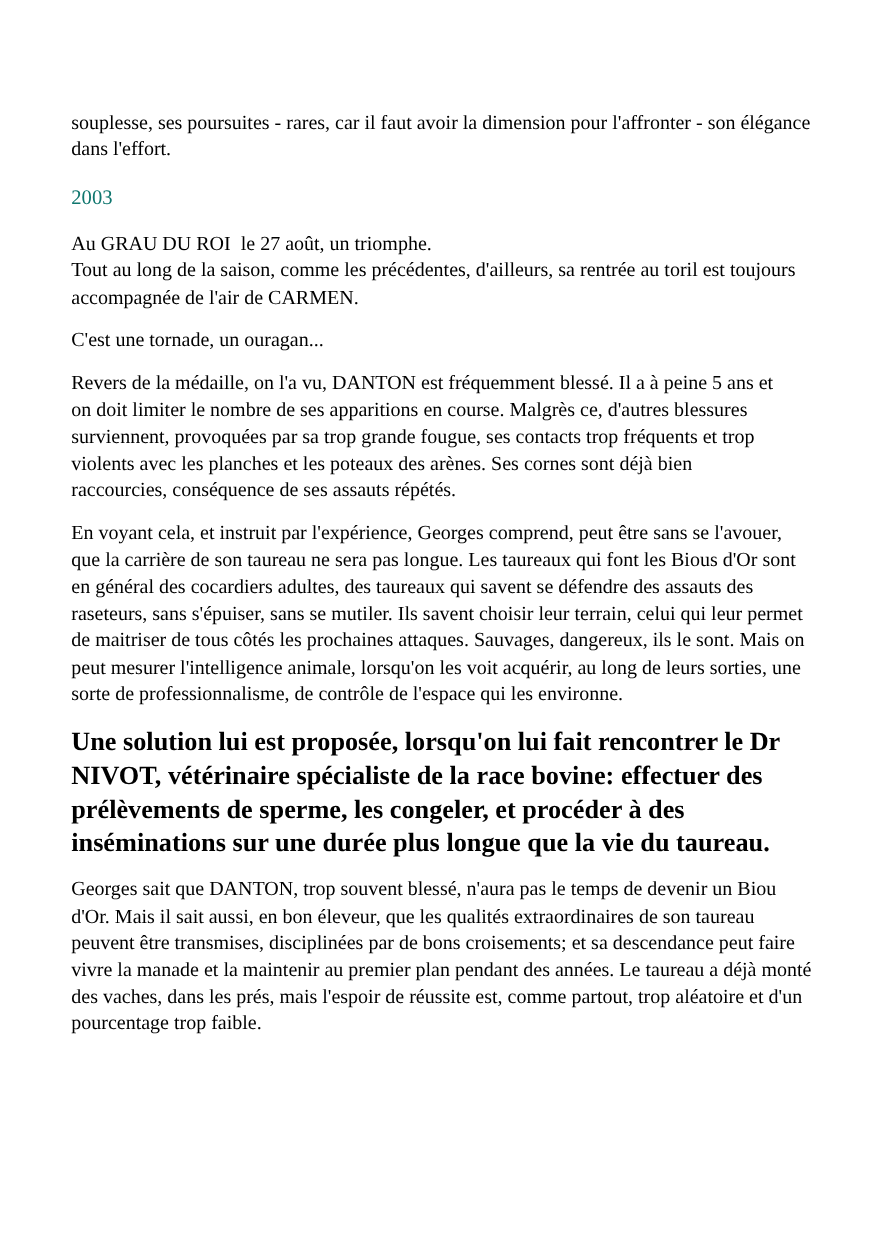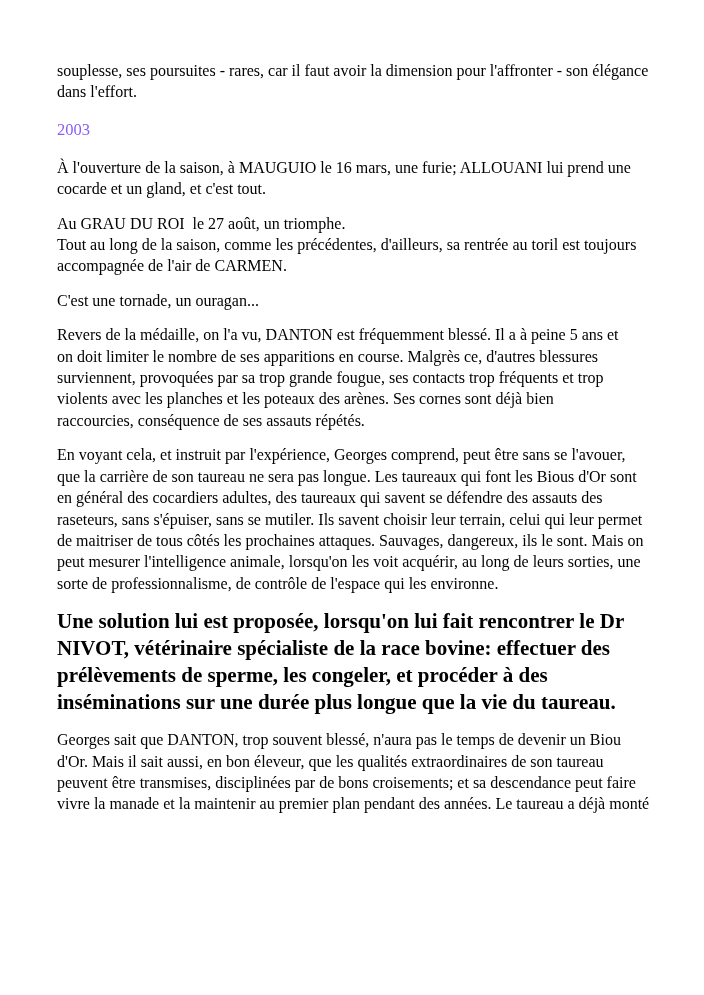--- a/index.html
+++ b/index.html
@@ -10,57 +10,56 @@
   .page {
     position: relative;
     width: 704px;
     height: 814px;
     box-sizing: border-box;
     background: #ffffff;
     padding: 60px 36px 0 57px;
     overflow: hidden;
     font-family: "Liberation Serif", "DejaVu Serif", serif;
     color: #000000;
+    margin-top: 28px;
   }
   .para {
     margin: 13px 0;
     font-size: 16px;
     line-height: 21.4px;
     white-space: pre;
     color: #000000;
   }
   .para.first {
     margin-top: 0;
   }
   .para.bold {
     font-weight: normal;
   }
   .year-heading {
     margin: 16px 0 17px 0;
     font-size: 16.5px;
     line-height: 21px;
     font-weight: normal;
-    color: #8b5cf6;
+    color: #0f766e;
   }
   .para.large-bold {
     margin-top: 14px;
     font-size: 21px;
     line-height: 27px;
     font-weight: bold;
   }
 </style>
 </head>
 <body>
 
 <div class="page">
   <p class="para first">souplesse, ses poursuites - rares, car il faut avoir la dimension pour l'affronter - son élégance
 dans l'effort.</p>
   <h2 class="year-heading">2003</h2>
-  <p class="para">À l'ouverture de la saison, à MAUGUIO le 16 mars, une furie; ALLOUANI lui prend une
-cocarde et un gland, et c'est tout.</p>
   <p class="para">Au GRAU DU ROI  le 27 août, un triomphe.
 Tout au long de la saison, comme les précédentes, d'ailleurs, sa rentrée au toril est toujours
 accompagnée de l'air de CARMEN.</p>
   <p class="para">C'est une tornade, un ouragan...</p>
   <p class="para bold">Revers de la médaille, on l'a vu, DANTON est fréquemment blessé. Il a à peine 5 ans et
 on doit limiter le nombre de ses apparitions en course. Malgrès ce, d'autres blessures
 surviennent, provoquées par sa trop grande fougue, ses contacts trop fréquents et trop
 violents avec les planches et les poteaux des arènes. Ses cornes sont déjà bien
 raccourcies, conséquence de ses assauts répétés.</p>
   <p class="para">En voyant cela, et instruit par l'expérience, Georges comprend, peut être sans se l'avouer,

